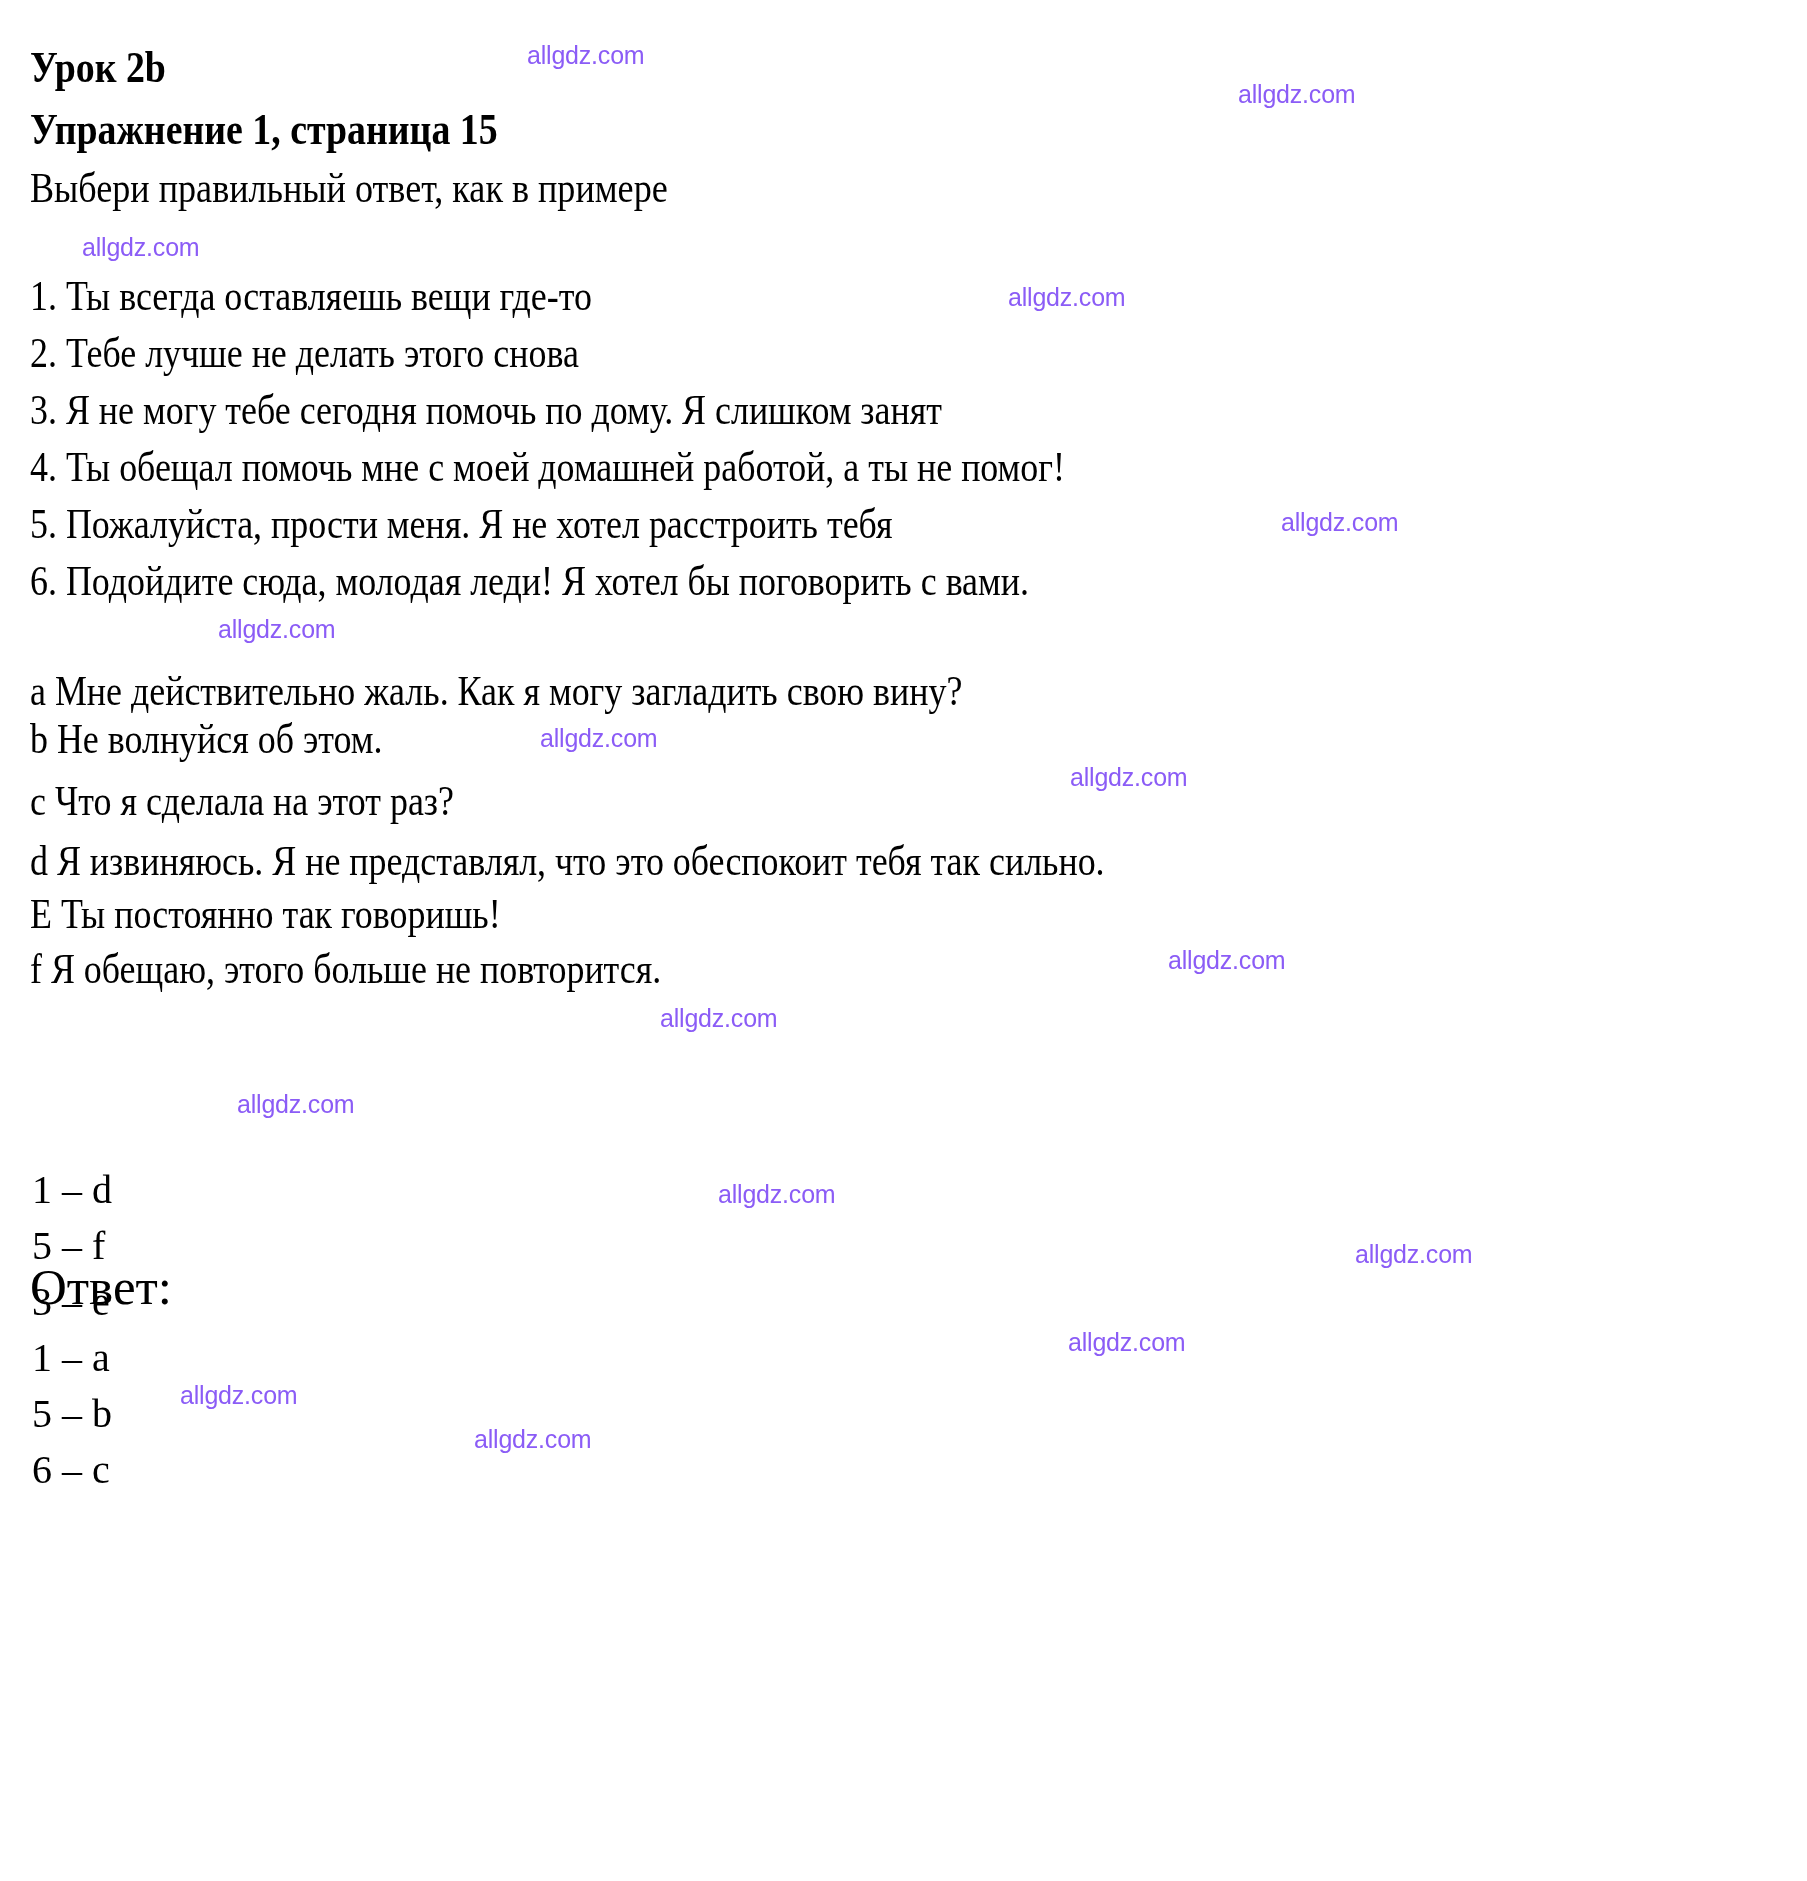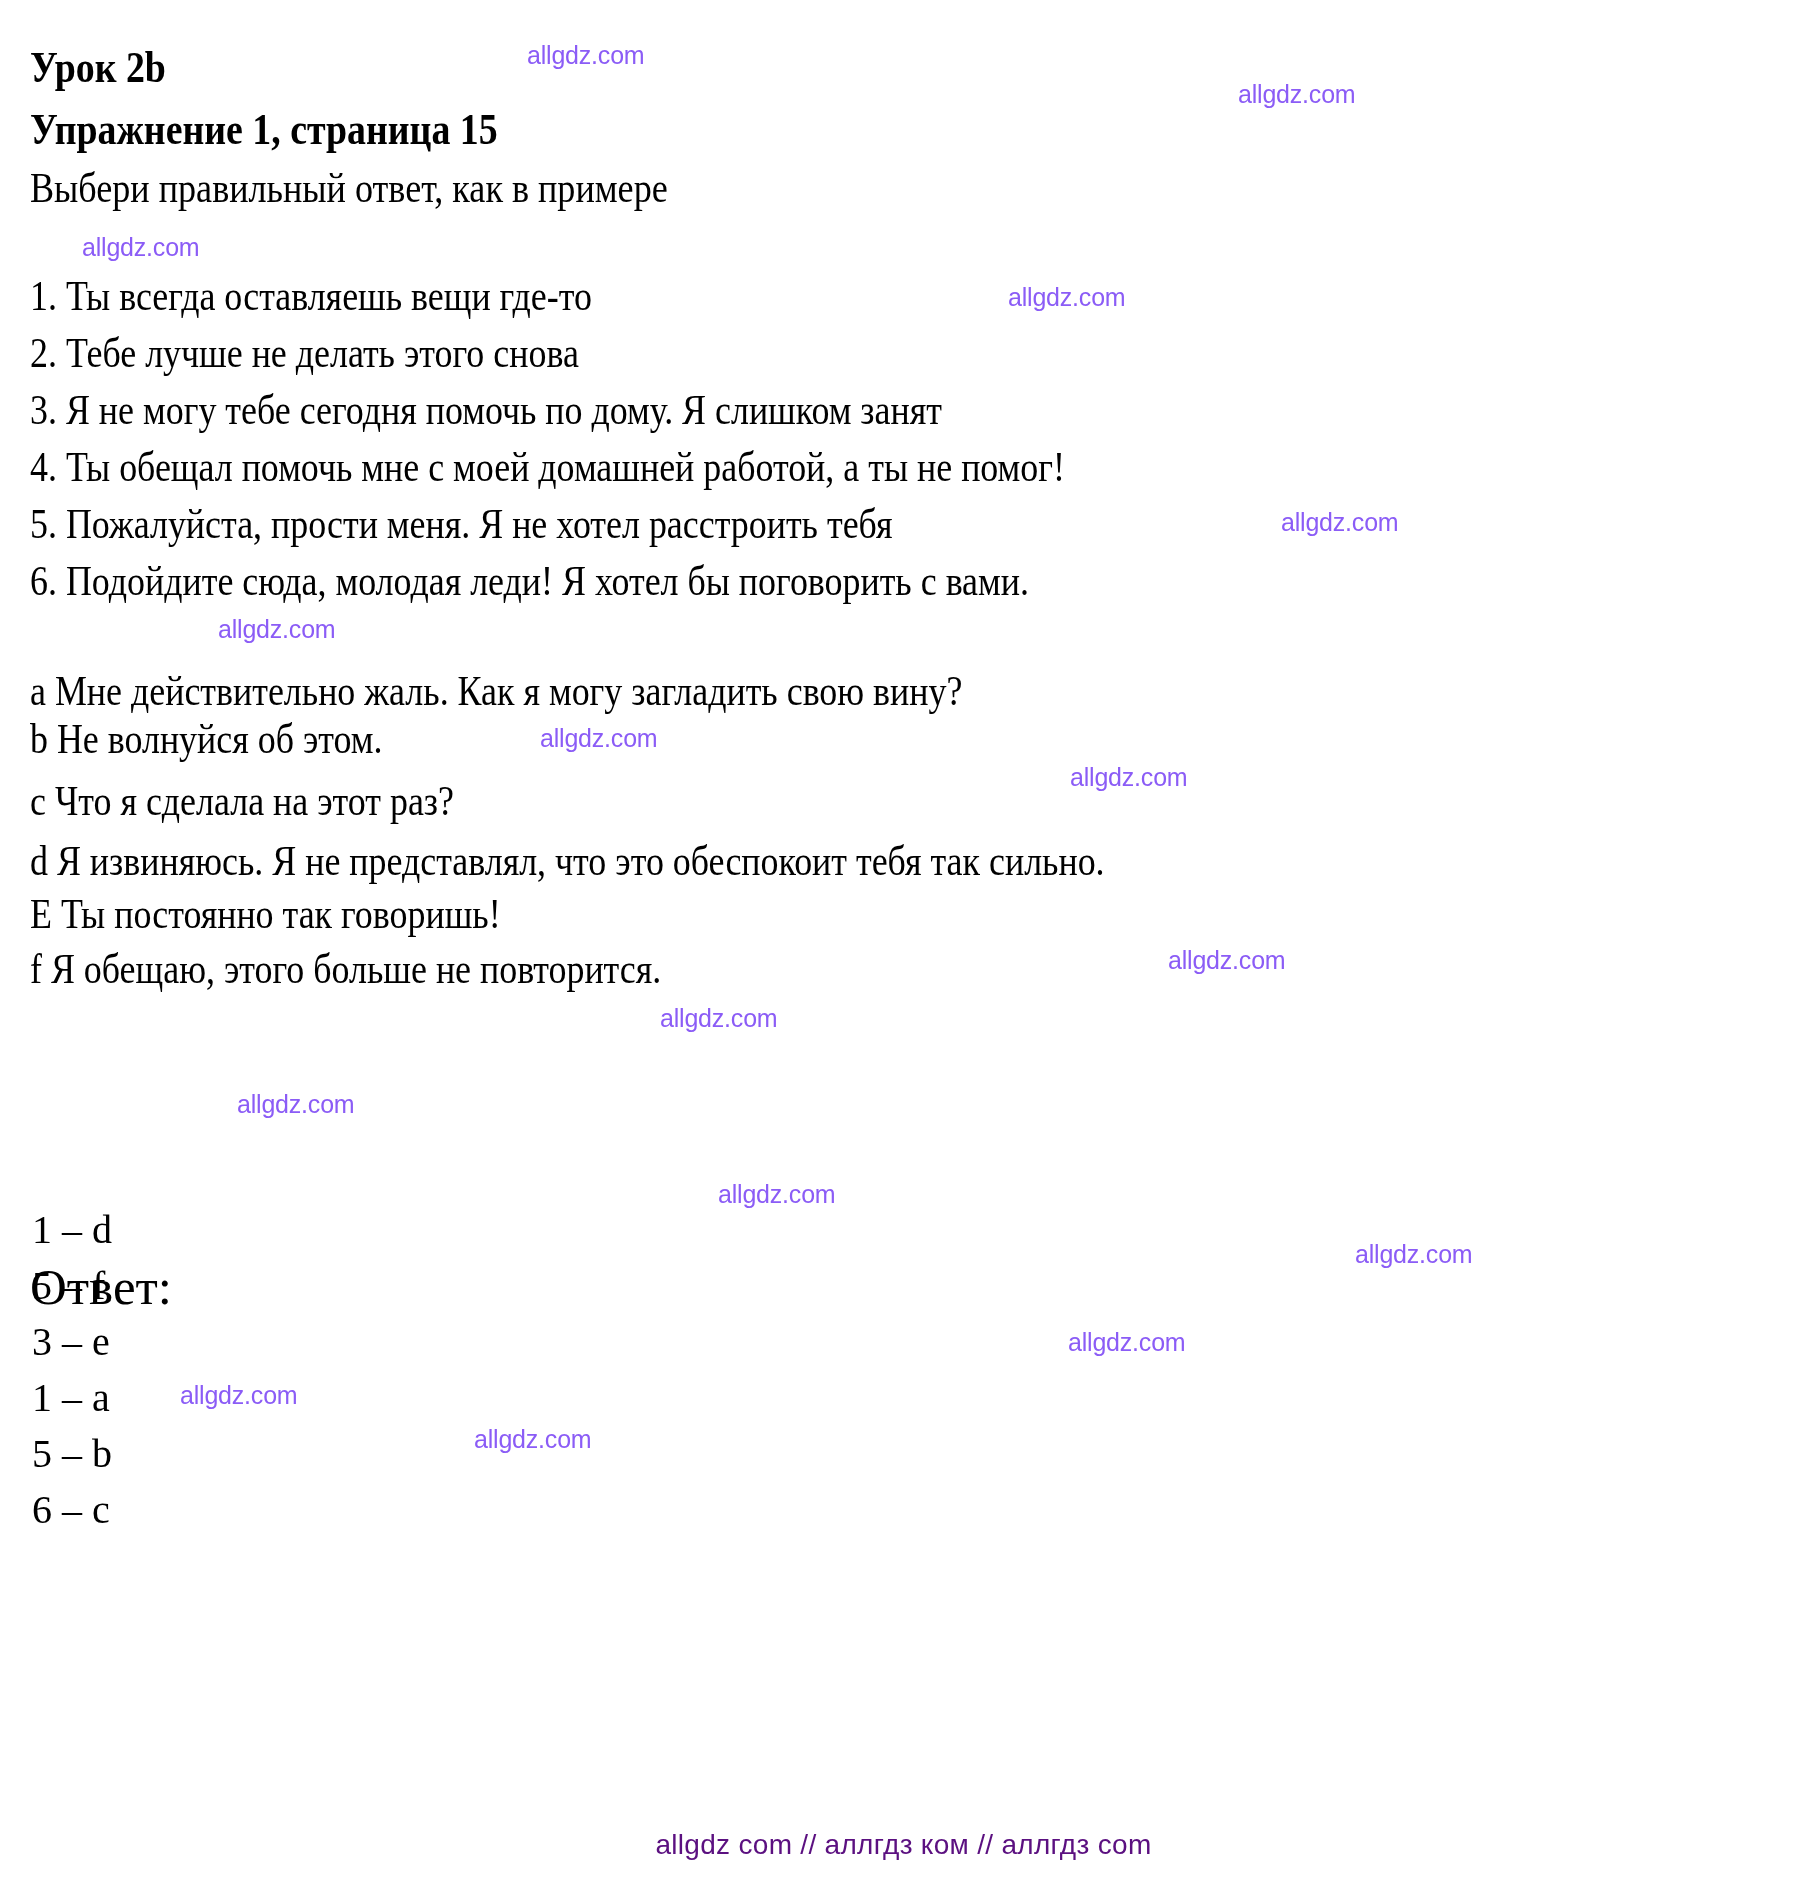--- a/index.html
+++ b/index.html
@@ -110,21 +110,20 @@
     font-size: 51px;
     line-height: 1.0;
     white-space: nowrap;
   }
   .ans-row {
     position: absolute;
     left: 2px;
     font-size: 40px;
     line-height: 1.0;
     white-space: nowrap;
-    margin-top: 40px;
   }
 </style>
 </head>
 <body>
 
 <div id="page">
 
 
   <div id="watermark-layer">
       <div class="wm" style="left: 527px; top: 43px; font-size: 25px;">allgdz.com</div>
@@ -177,15 +176,14 @@
         <div class="ans-row" style="top: 1170px;">1 – d</div>
         <div class="ans-row" style="top: 1226px;">5 – f</div>
         <div class="ans-row" style="top: 1282px;">3 – e</div>
         <div class="ans-row" style="top: 1338px;">1 – a</div>
         <div class="ans-row" style="top: 1394px;">5 – b</div>
         <div class="ans-row" style="top: 1450px;">6 – c</div>
       </div>
 
   </div>
 
-  <div class="footer-line" style="color: rgb(91, 16, 128);">allgdz com  //  аллгдз ком  //  аллгдз com</div>
 
 </div>
 
 </body></html>

